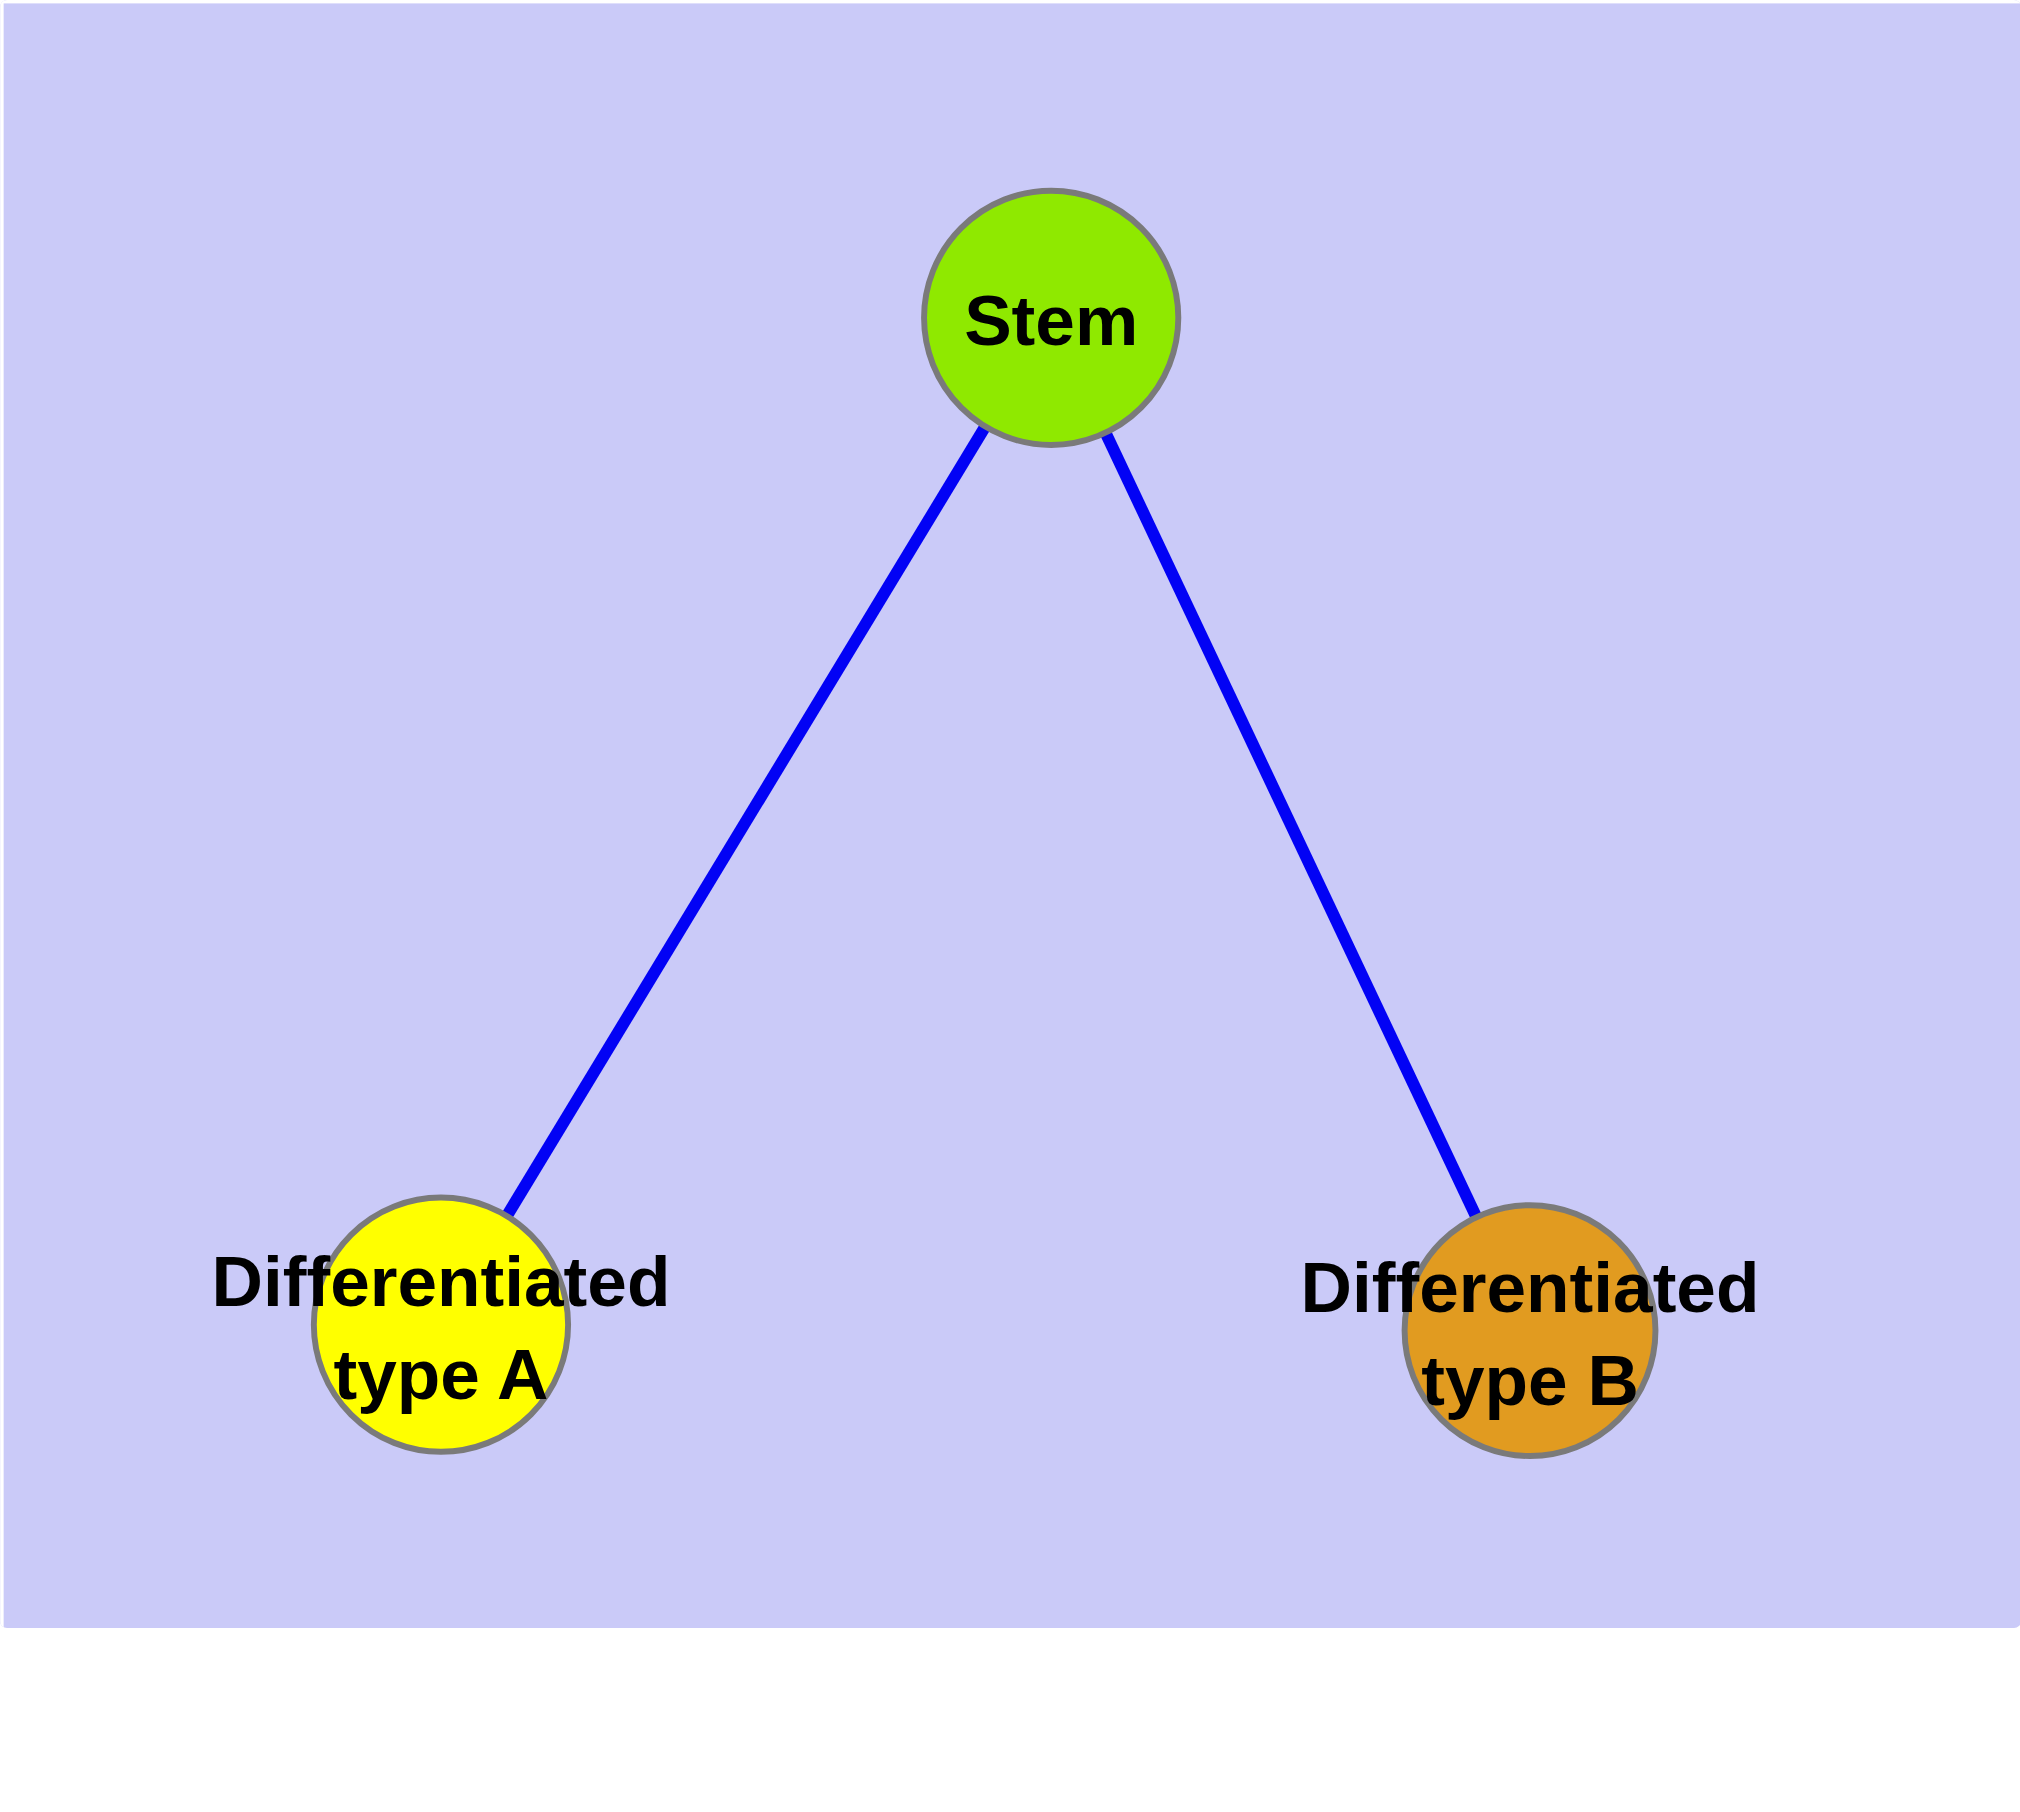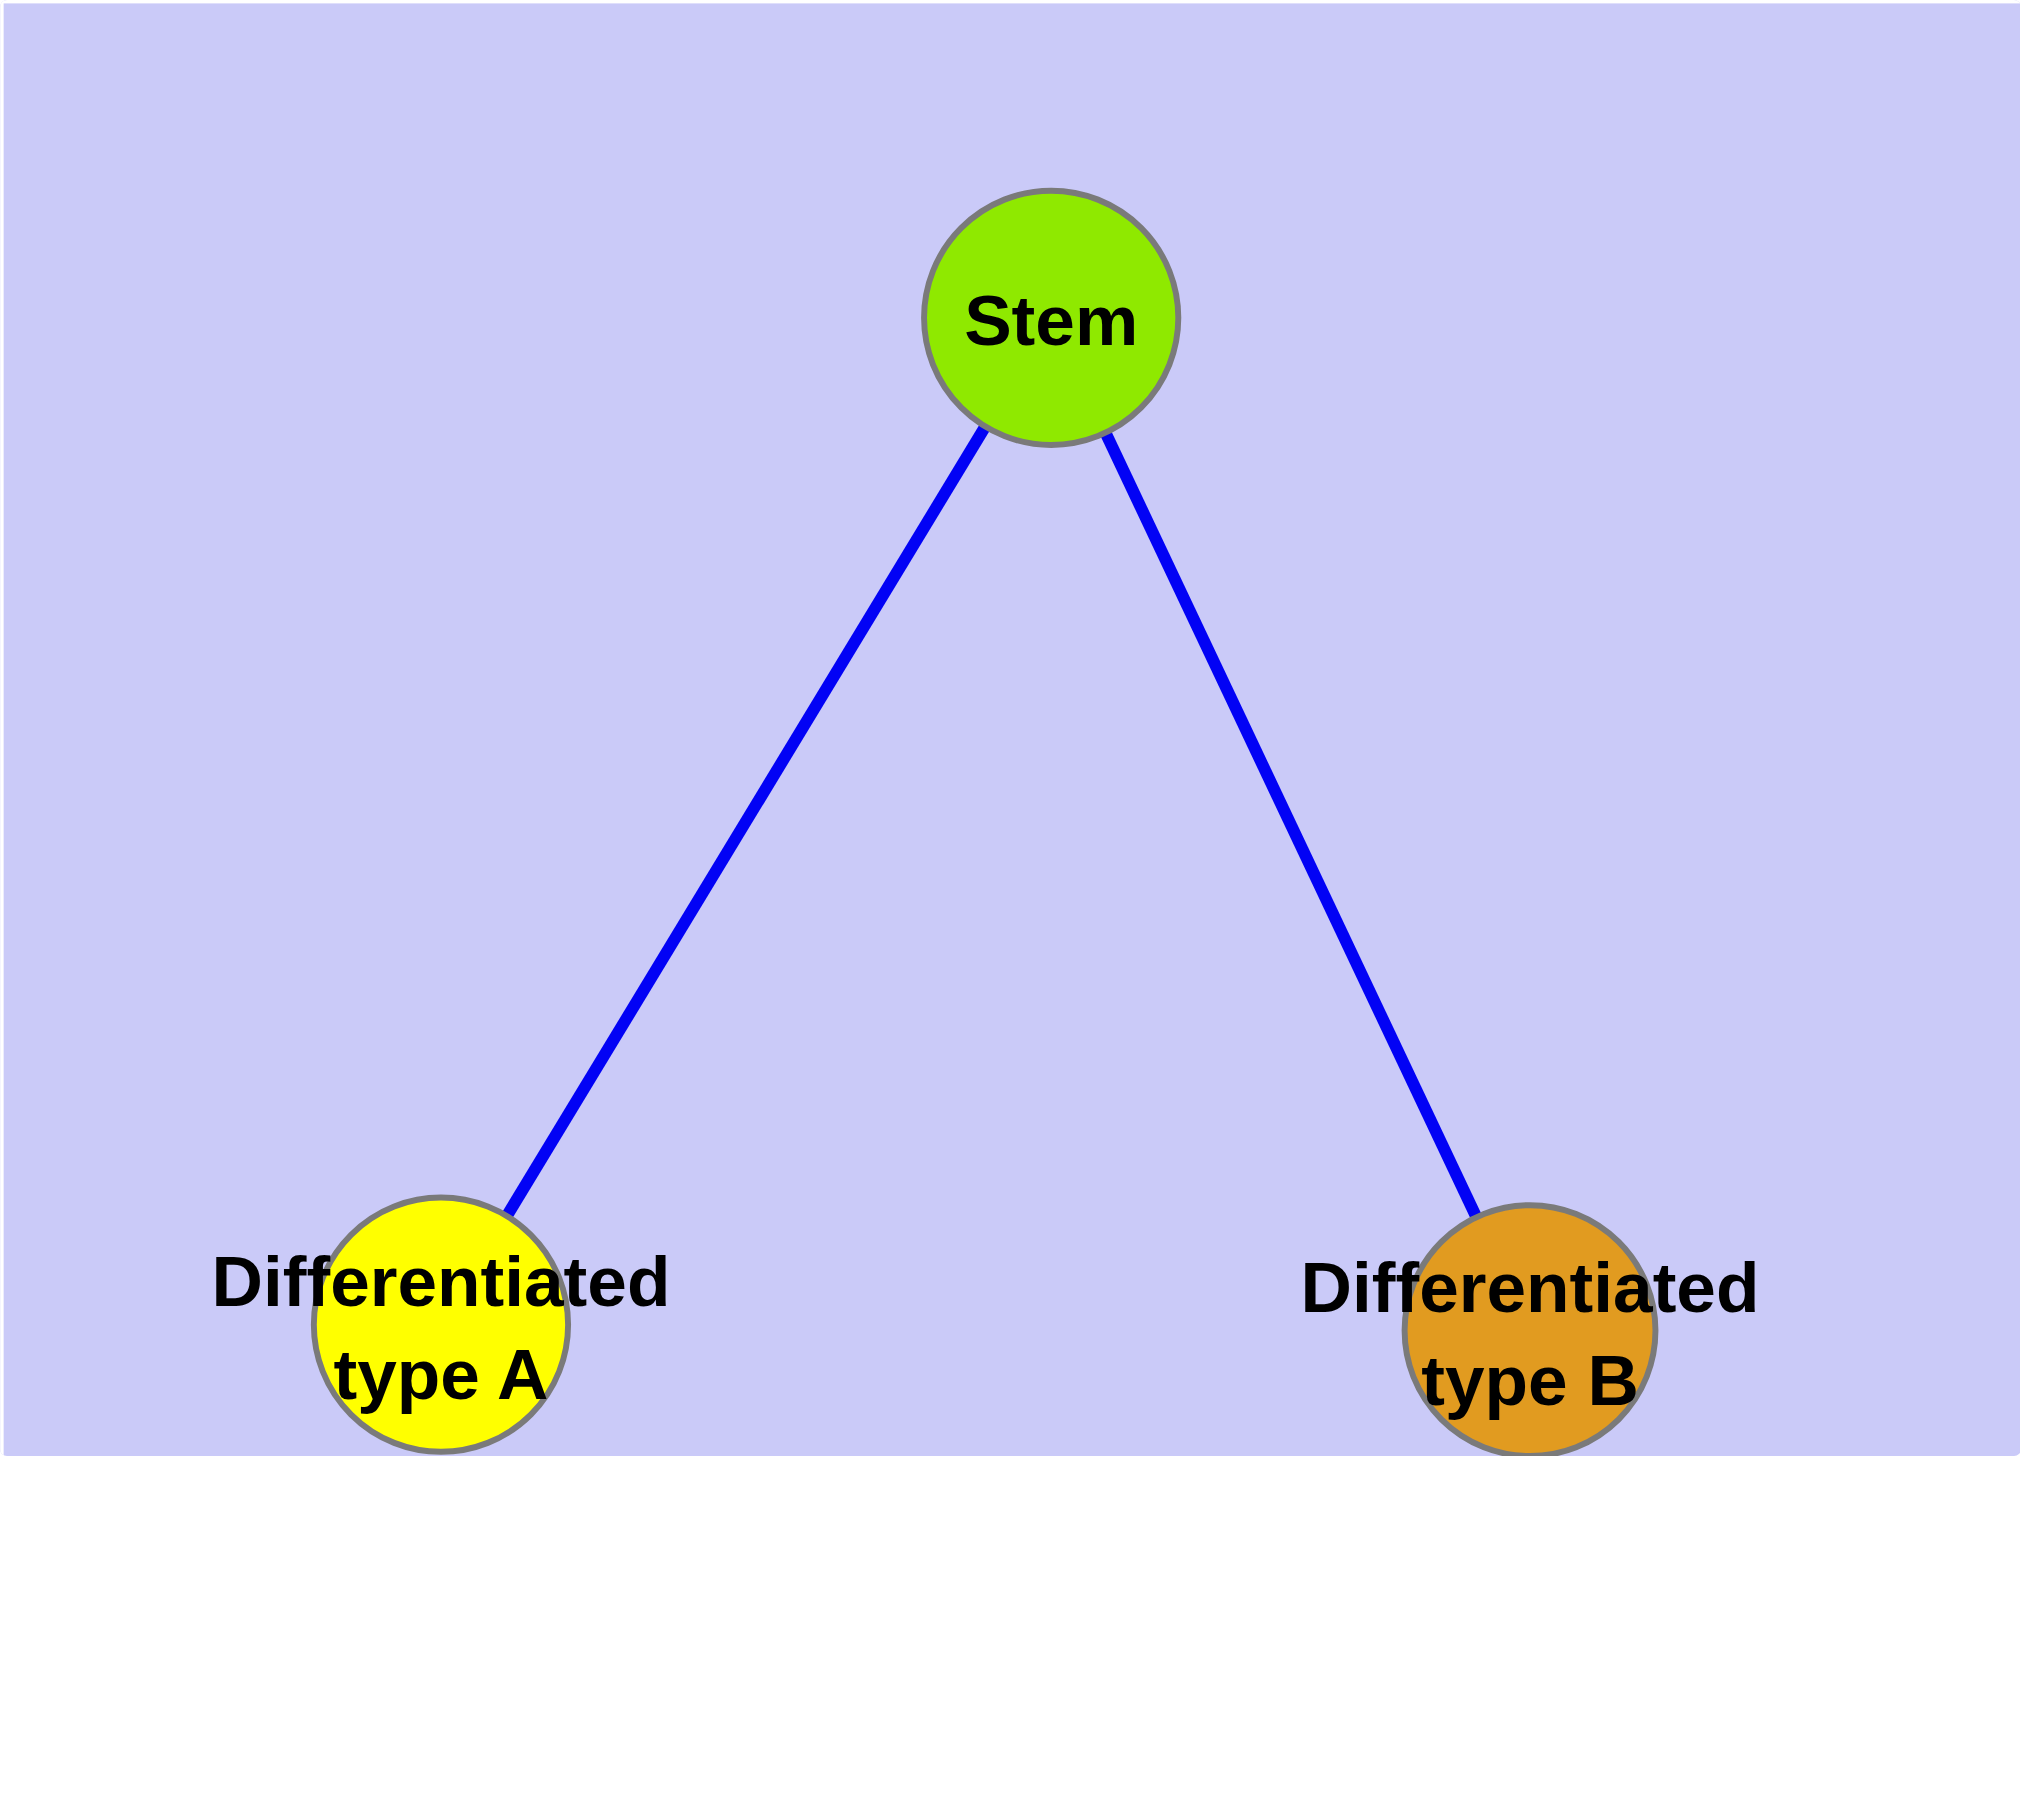--- a/index.html
+++ b/index.html
@@ -2,21 +2,21 @@
 <html style="font-size:13.6px"><head>
 <meta charset="utf-8">
 <style>
   html, body {
     margin: 0;
     padding: 0;
     background: #ffffff;
   }
   .stage {
     width: 2021px;
-    height: 1456px;
+    height: 1628px;
     overflow: hidden;
     border-radius: 7px;
   }
   svg { display: block; }
   .edge {
     stroke-width: 14;
     fill: none;
   }
   .node {
     stroke-width: 7;

